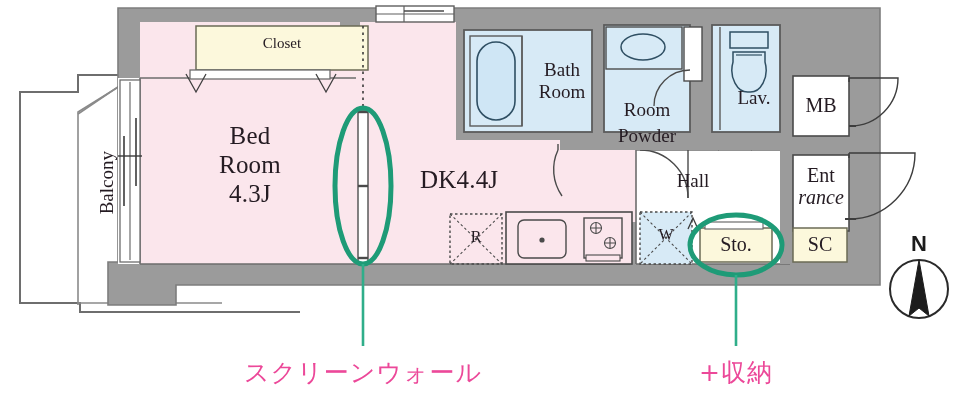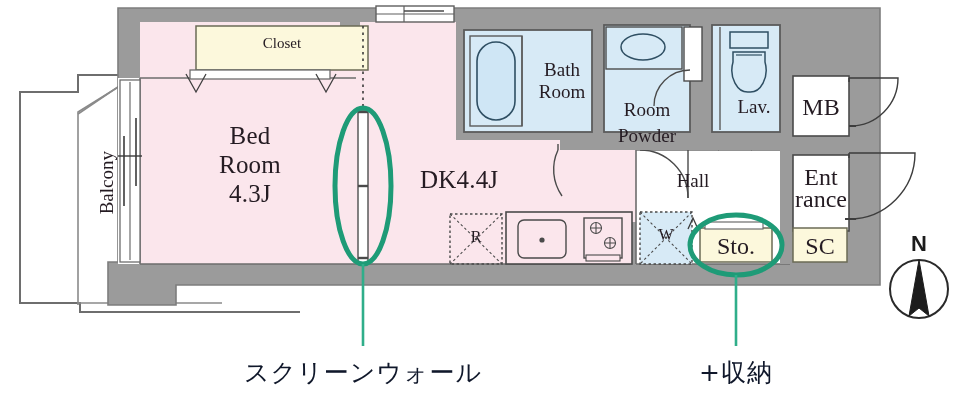--- a/index.html
+++ b/index.html
@@ -29,27 +29,27 @@
     color: #241b22;
     font-family: "Liberation Serif", "DejaVu Serif", serif;
     white-space: pre;
     text-align: center;
     line-height: 1.02;
     pointer-events: none;
   }
   .lbl-room      { font-size: 25px; letter-spacing: 0.2px; }
   .lbl-room-sm   { font-size: 19px; }
   .lbl-wet       { font-size: 19px; line-height: 1.0; }
-  .lbl-box       { font-size: 24px; }
+  .lbl-box       { font-size: 20px; }
   .lbl-small     { font-size: 16px; }
   .lbl-closet    { font-size: 15px; }
   .lbl-jp {
     font-size: 25px;
     font-family: "DejaVu Sans", "Liberation Sans", sans-serif;
-    color: #0f172a;
+    color: #ec4899;
     letter-spacing: 1px;
     font-weight: 500;
   }
   .lbl-n {
     font-size: 22px;
     font-family: "Liberation Sans", sans-serif;
     color: #1c1c1c;
     font-weight: 700;
   }
   .rot90 {
@@ -282,26 +282,26 @@
   <div class="lbl lbl-room" style="left:170px; top:181px; width:160px;">4.3J</div>
 
   <div class="lbl lbl-room" style="left:420px; top:167px; width:150px; text-align:left;">DK4.4J</div>
 
   <div class="lbl lbl-wet" style="left:527px; top:60px; width:70px;">Bath</div>
   <div class="lbl lbl-wet" style="left:527px; top:82px; width:70px;">Room</div>
 
   <div class="lbl lbl-wet" style="left:604px; top:78px; width:86px;margin-top:48px;">Powder</div>
   <div class="lbl lbl-wet" style="left:604px; top:100px; width:86px;">Room</div>
 
-  <div class="lbl lbl-wet" style="left:712px; top:97px; width:84px;">Lav.</div>
+  <div class="lbl lbl-wet" style="left:712px; top:88px; width:84px;">Lav.</div>
 
   <div class="lbl lbl-room-sm" style="left:653px; top:171px; width:80px;">Hall</div>
 
   <div class="lbl lbl-box" style="left:793px; top:165px; width:56px;">Ent</div>
-  <div class="lbl lbl-box" style="left:788px; top:187px; width:66px;">rance</div>
+  <div class="lbl lbl-box" style="left:788px; top:187px; width:66px;font-style:italic;">rance</div>
 
   <div class="lbl lbl-box" style="left:793px; top:95px; width:56px;">MB</div>
 
   <div class="lbl lbl-box" style="left:700px; top:234px; width:72px;">Sto.</div>
 
   <div class="lbl lbl-box" style="left:793px; top:234px; width:54px;">SC</div>
 
   <div class="lbl lbl-small" style="left:450px; top:229px; width:52px;">R</div>
 
   <div class="lbl lbl-small" style="left:640px; top:227px; width:52px;">W</div>

